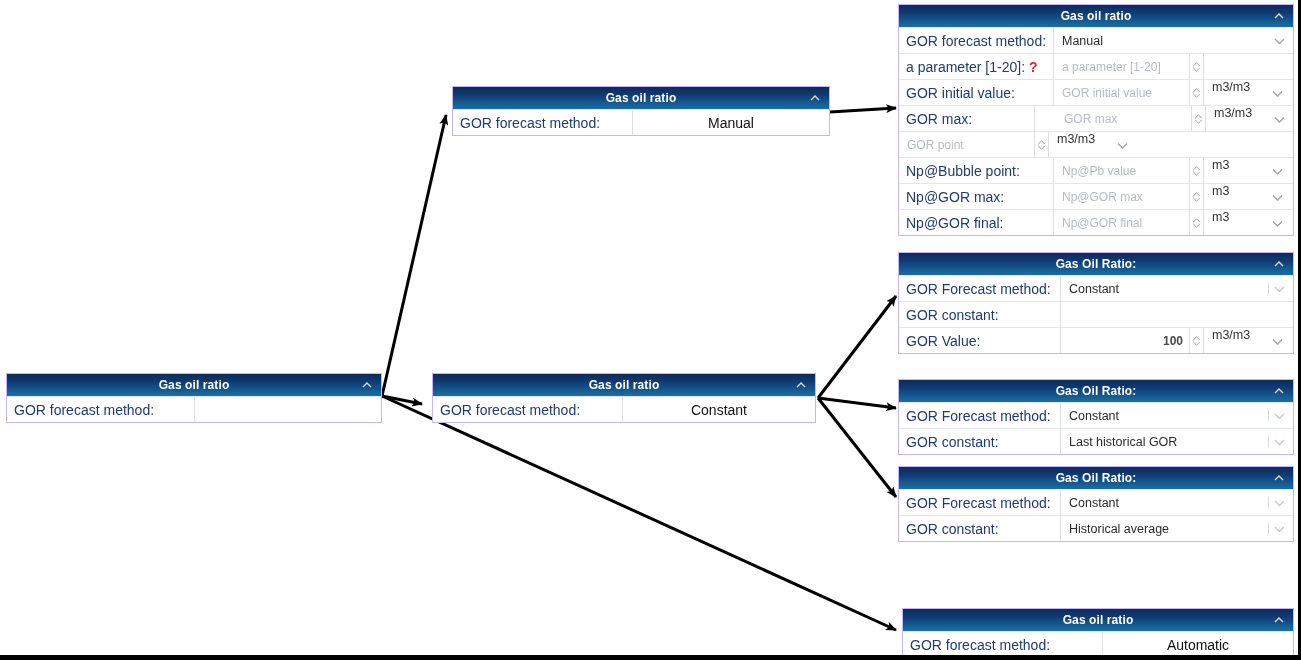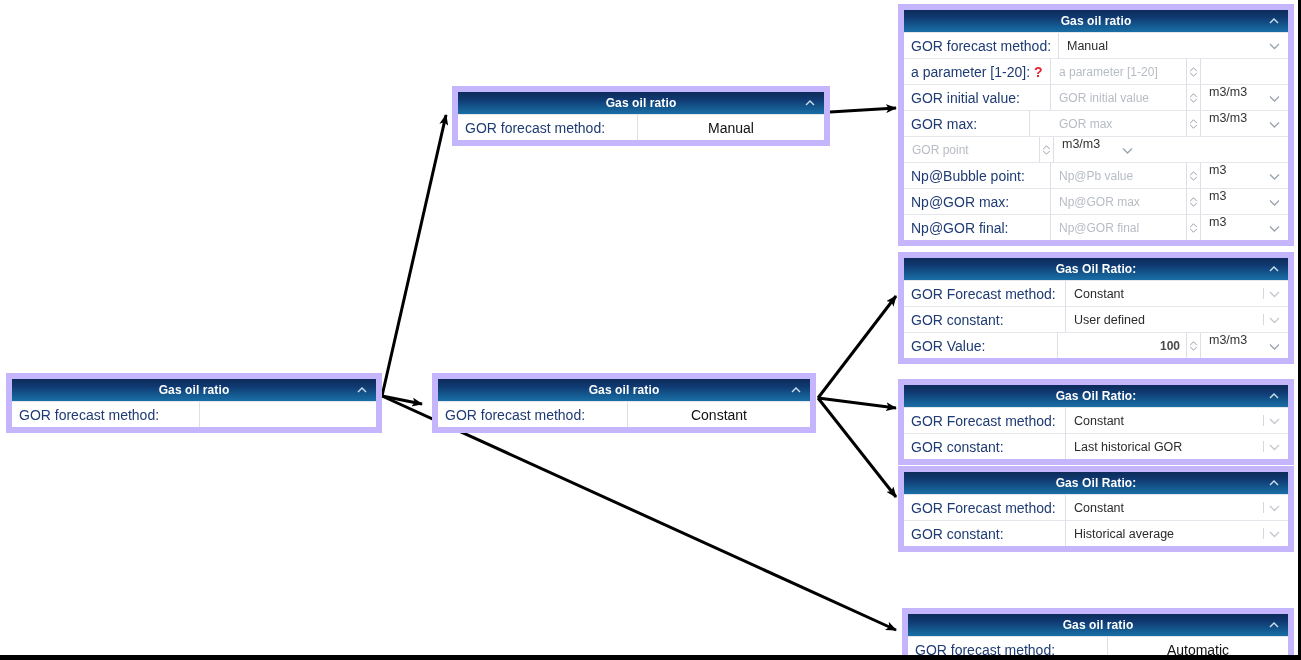--- a/index.html
+++ b/index.html
@@ -15,21 +15,21 @@
   }
   #canvas{position:absolute;inset:0;}
 
   
   #arrows{position:absolute;left:0;top:0;width:1301px;height:660px;pointer-events:none;}
 
   
   .panel{
     position:absolute;
     background:#0f172a;
-    border:6px solid #c4b5fd;
+    border:1px solid #c4b5fd;
     box-sizing:border-box;
     font-size:12.5px;
   }
   .panel-header{
     height:22px;
     background:linear-gradient(to bottom,#0d2b59 0%,#103a72 35%,#145c92 75%,#1a6ea6 100%);
     color:#ffffff;
     font-weight:bold;
     font-size:12px;
     display:flex;
@@ -357,29 +357,20 @@
         <span class="disabled-chev-wrap">
           <span class="sep-bar"></span>
           <svg width="13" height="13" viewBox="0 0 13 13">
               <path d="M2,5 L6.5,9.5 L11,5" fill="none" stroke="#c3c8cf" stroke-width="1.3"></path>
             </svg>
         </span>
       </div>
     </div>
     <div class="row">
       <div class="label" style="width:162px;">GOR constant:</div>
-      <div class="val">
-        <span class="val-text">User defined</span>
-        <span class="disabled-chev-wrap">
-          <span class="sep-bar"></span>
-          <svg width="13" height="13" viewBox="0 0 13 13">
-              <path d="M2,5 L6.5,9.5 L11,5" fill="none" stroke="#c3c8cf" stroke-width="1.3"></path>
-            </svg>
-        </span>
-      </div>
     </div>
     <div class="row">
       <div class="label" style="width:162px;">GOR Value:</div>
       <div class="val" style="flex:0 0 128px;max-width:128px;">
         <span class="numval">100</span>
       </div>
       <div class="spin">
         <svg viewBox="0 0 10 6" width="9" height="5">
             <path d="M1,5 L5,1 L9,5" fill="none" stroke="#8d949d" stroke-width="1.1"></path>
           </svg>

